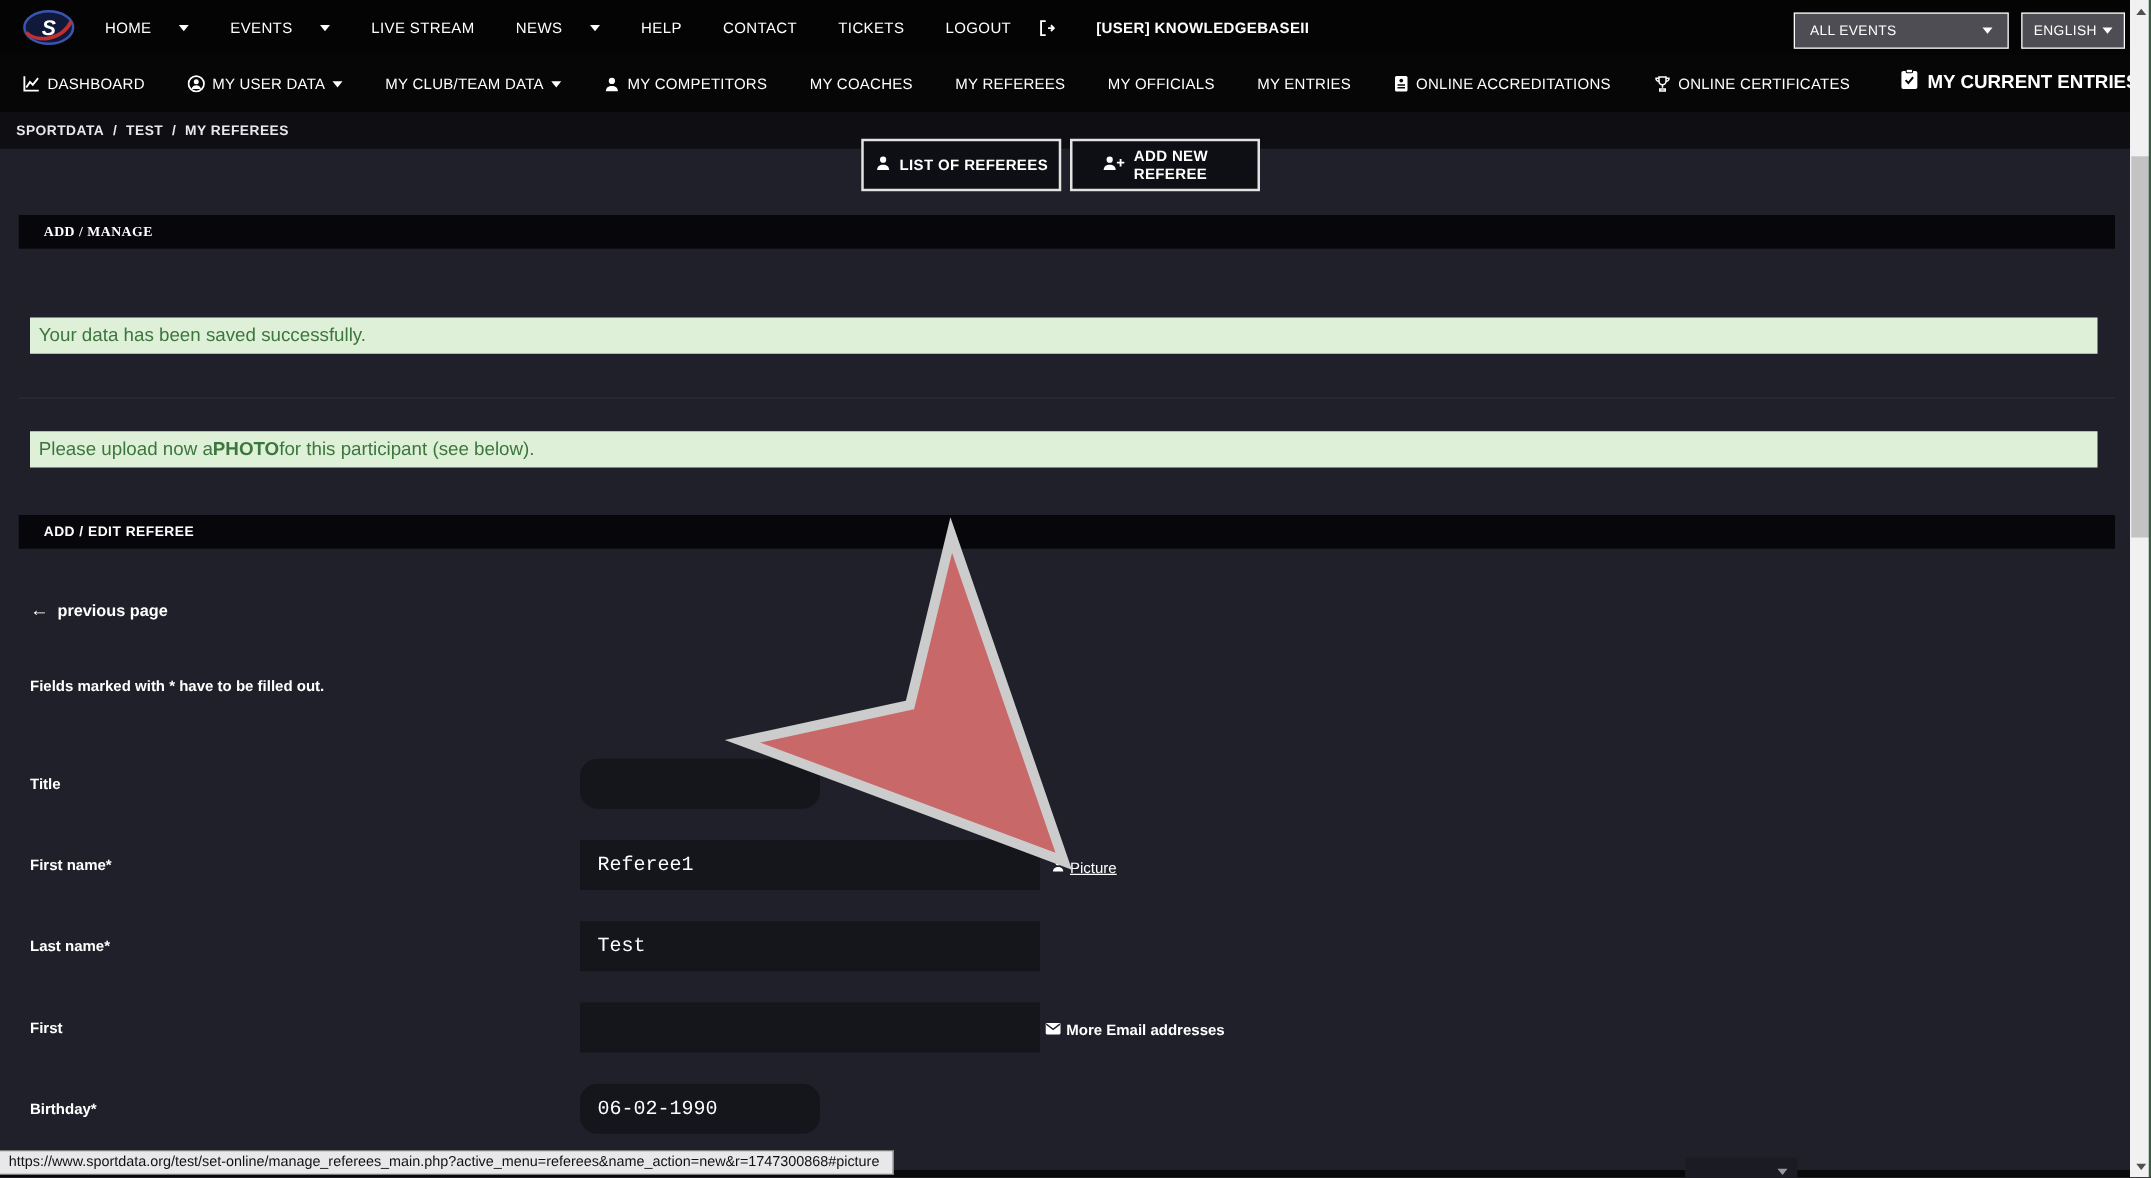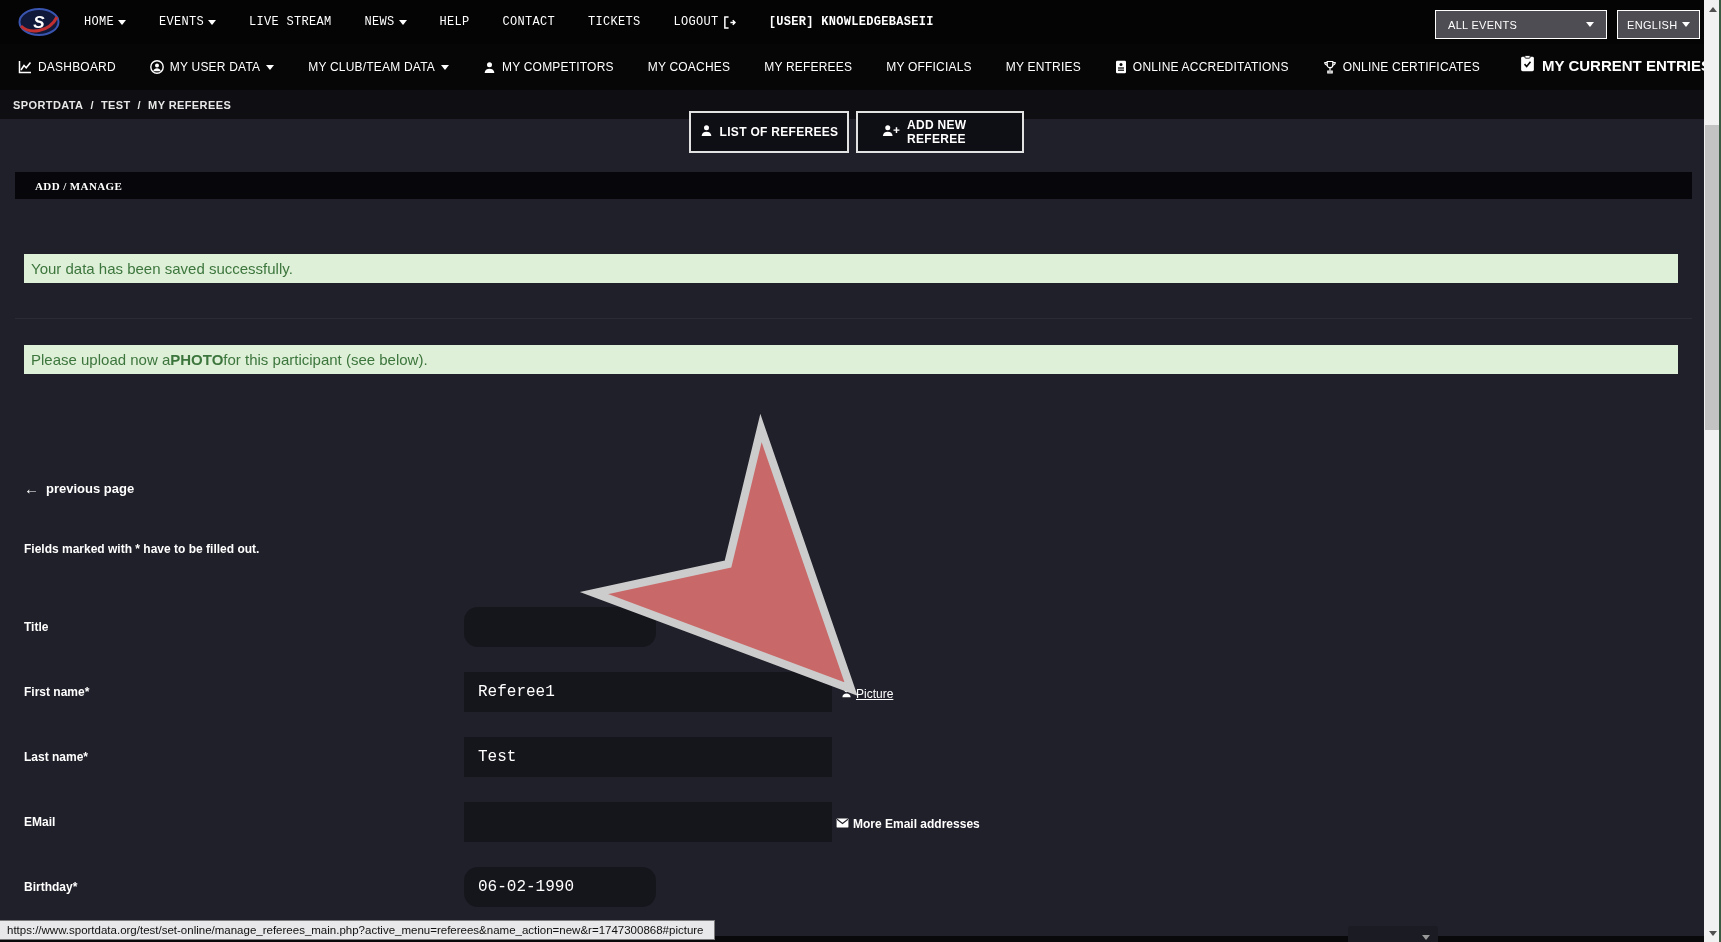--- a/index.html
+++ b/index.html
@@ -5,21 +5,21 @@
   * { margin:0; padding:0; box-sizing:border-box; }
   html,body { width:1721px; height:942px; overflow:hidden; background:#20202a;
               font-family:"Liberation Sans", sans-serif; }
   .screen { position:relative; width:1721px; height:942px; background:#20202a; overflow:hidden; }
 
   
   .topbar { position:absolute; left:0; top:0; width:1721px; height:44px; background:#040404; z-index:20; }
   .logo { position:absolute; left:18px; top:7px; width:42px; height:30px; cursor:pointer; }
   .topnav { position:absolute; left:84px; top:0; height:44px; display:flex; align-items:center; gap:33px; }
   .topnav a { color:#ffffff; font-size:12px; letter-spacing:.3px; text-decoration:none; display:flex;
-              align-items:center; gap:4px; white-space:nowrap; cursor:pointer;font-family:Liberation Mono, monospace; }
+              align-items:center; gap:22px; white-space:nowrap; cursor:pointer; }
   .topnav a.user { font-weight:bold; }
   .caret { width:0; height:0; border:4px solid transparent; border-top:5px solid #fff; margin-top:4px; display:inline-block; }
   .sel { position:absolute; top:10px; height:29px; background:#4d4d53; border:1px solid #ffffff;
          color:#fff; font-size:11px; display:flex; align-items:center; justify-content:space-between;
          padding:0 12px; cursor:pointer; letter-spacing:.3px; }
   .sel-events { left:1435px; width:172px; }
   .sel-lang   { left:1617px; width:83px; padding:0 9px; }
 
   
   .subnav { position:absolute; left:0; top:44px; width:1721px; height:46px; background:#060607; z-index:19;
@@ -35,21 +35,21 @@
               display:flex; align-items:center; padding-left:13px; z-index:5; }
   .crumbbar span, .crumbbar a { color:#e8e8e8; font-size:11px; font-weight:bold; letter-spacing:.4px;
               text-decoration:none; cursor:pointer; }
   .crumb-sep { margin:0 7px; font-weight:normal; cursor:default; }
 
   
   .btn { position:absolute; top:111px; height:42px; background:#0e0e15; border:2px solid #e2e2e2;
          color:#fff; font-size:12px; font-weight:bold; display:flex; align-items:center; justify-content:center;
          gap:7px; letter-spacing:.3px; cursor:pointer; z-index:25; }
   .btn-list { left:689px; width:160px; }
-  .btn-add  { left:856px; width:168px;padding-left:24px; }
+  .btn-add  { left:856px; width:152px;padding-left:24px; }
 
   
   .section-bar { position:absolute; left:15px; width:1677px; height:27px; background:#07070b; color:#fff;
                  font-size:11px; font-weight:bold; letter-spacing:.4px; display:flex; align-items:center;
                  padding-left:20px; }
   .bar-manage { top:172px;font-family:Liberation Serif, serif; }
   .bar-edit   { top:412px; }
   .msg { position:absolute; left:24px; width:1654px; height:29px; background:#dff0d8; color:#3c763d;
          font-size:15px; display:flex; align-items:center; padding-left:7px; }
   .msg-saved { top:254px; }
@@ -268,20 +268,23 @@
   </div>
 
   <div class="divider"></div>
 
   <div class="msg msg-photo">
     <span>Please upload now a </span>
       <b>PHOTO</b>
       <span> for this participant (see below).</span>
   </div>
 
+  <div class="section-bar bar-edit">
+    <span>ADD / EDIT REFEREE</span>
+  </div>
 
   <a class="prev-page">
     <span class="arrow-glyph">←</span>
     <span>previous page</span>
   </a>
 
   <div class="required-note">Fields marked with * have to be filled out.</div>
 
   <label class="flabel" style="top:620px;">Title</label>
   <input class="finput w-narrow" style="top: 607px;" value="">
@@ -294,21 +297,21 @@
       <svg width="11" height="11" viewBox="0 0 14 14" fill="#fff">
         <circle cx="7" cy="4" r="2.7"></circle>
           <path d="M1.8 13 c0-3.2 2.3-4.7 5.2-4.7 s5.2 1.5 5.2 4.7 z"></path>
       </svg></span>
     <span class="lnk">Picture</span>
   </a>
 
   <label class="flabel" style="top:750px;">Last name*</label>
   <input class="finput w-wide" style="top: 737px;" value="Test">
 
-  <label class="flabel" style="top:815px;">EMail</label>
+  <label class="flabel" style="top:815px;">First</label>
   <input class="finput w-wide" style="top: 802px;" value="">
 
   <a class="side-link link-email">
     <span>
       <svg width="13" height="10" viewBox="0 0 14 11">
         <rect x="0.5" y="0.5" width="13" height="10" rx="1" fill="#fff"></rect>
         <path d="M1 1.4 L7 6 L13 1.4" fill="none" stroke="#20202a" stroke-width="1.2"></path>
       </svg></span>
     <span>More Email addresses</span>
   </a>

